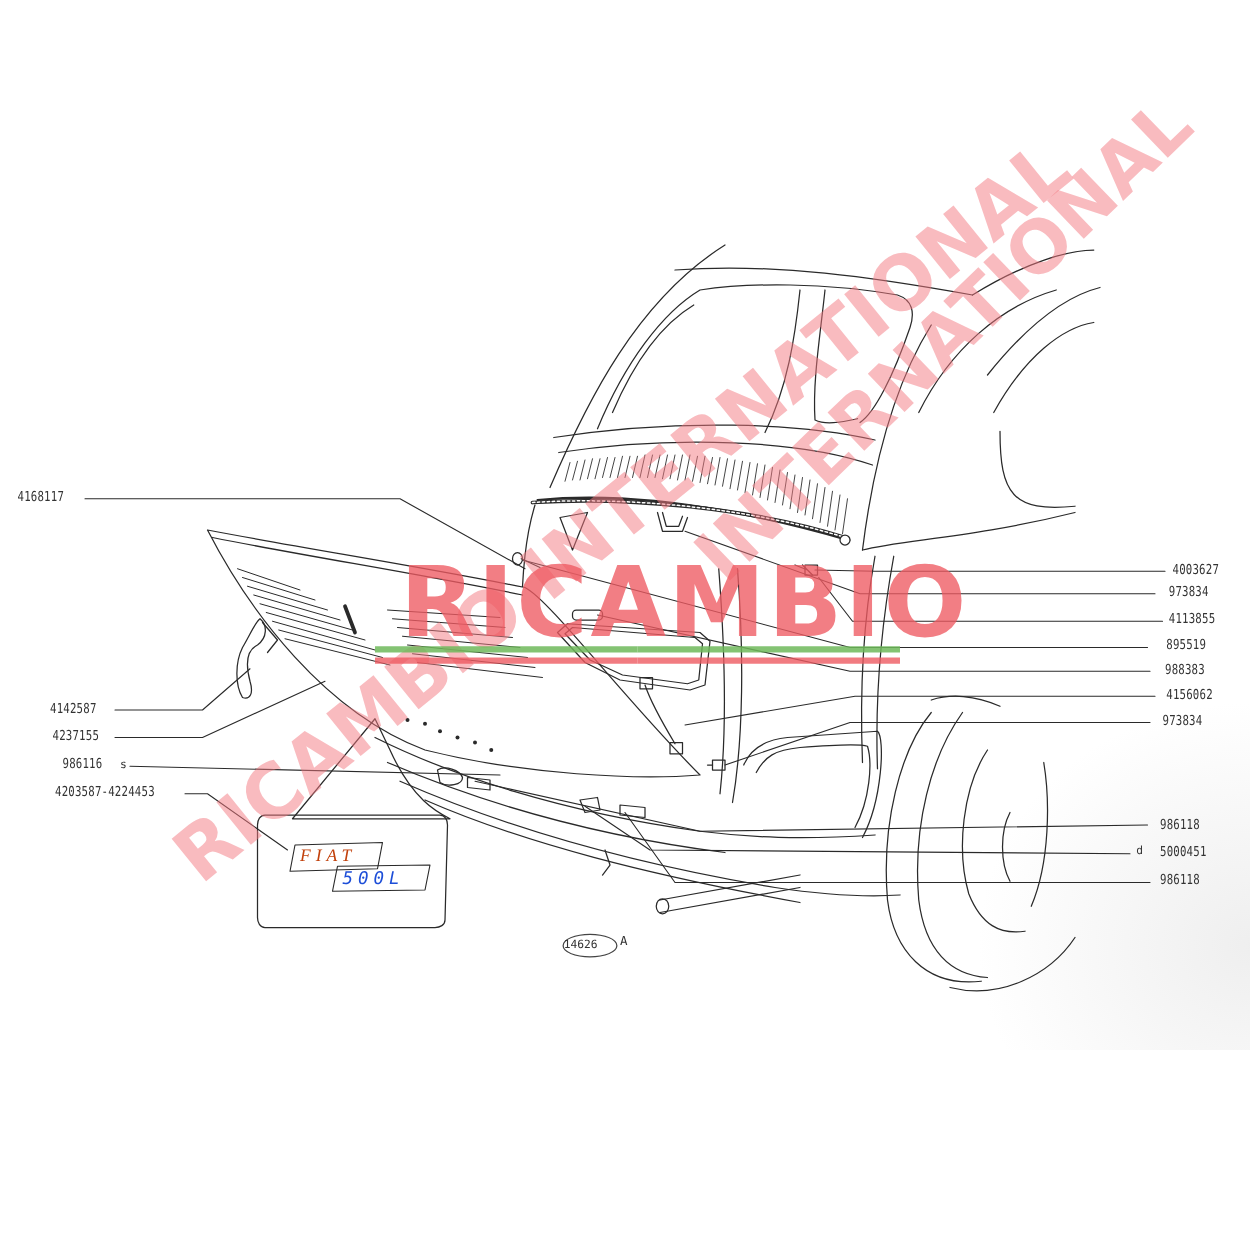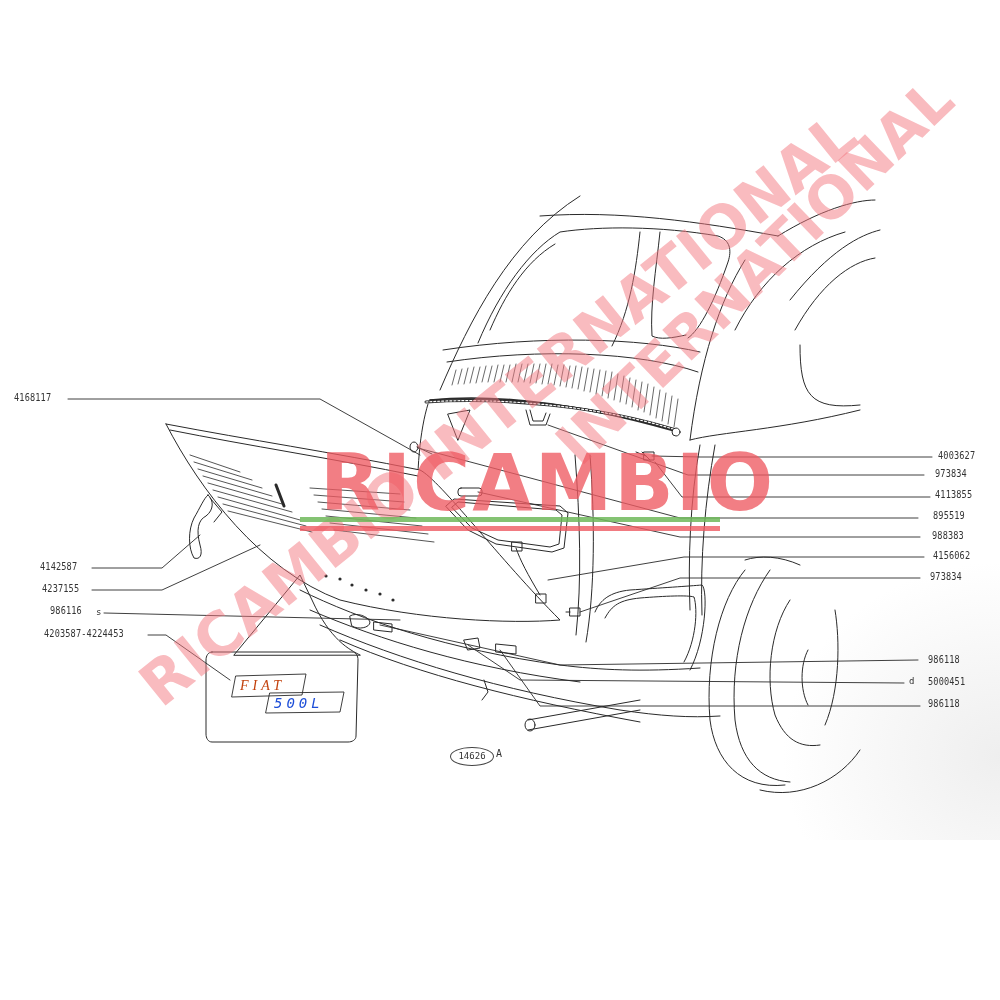--- a/index.html
+++ b/index.html
@@ -5,21 +5,21 @@
   html, body { margin: 0; padding: 0; background: #ffffff; }
   body { width: 1000px; height: 1000px; position: relative; overflow: hidden;
          font-family: "DejaVu Sans Mono", "Liberation Mono", monospace; }
   #canvas { position: absolute; left: 0; top: 0; width: 1000px; height: 1000px; }
   .paper-shade { position: absolute; right: 0; top: 560px; width: 220px; height: 280px;
                  background: radial-gradient(ellipse at 100% 70%, rgba(225,225,225,0.55), rgba(255,255,255,0) 70%); }
   .callout { position: absolute; font-size: 11px; color: #333; letter-spacing: 0.2px;
              font-family: "DejaVu Sans Mono", monospace; white-space: nowrap; transform: scaleX(0.78); transform-origin: left center; }
   .suffix { position: absolute; font-size: 9px; color: #333; font-family: "DejaVu Sans Mono", monospace; }
   .fig-ref { position: absolute; left: 450px; top: 747px; width: 42px; height: 17px; border: 1px solid #444;
-             border-radius: 50%; font-size: 9px; color: #333; text-align: center; line-height: 17px; }
+             border-radius: 50%; font-size: 9px; color: #333; line-height: 17px; }
   .fig-suffix { position: absolute; left: 496px; top: 748px; font-size: 10px; color: #333; }
   .wm { position: absolute; pointer-events: none; }
   .wm-main { left: 300px; top: 440px; width: 420px; height: 100px; }
   .wm-title { position: absolute; left: 0; top: 0; width: 420px; text-align: left;
               font-family: "DejaVu Sans", sans-serif; font-weight: bold; font-size: 78px; line-height: 86px;
               color: rgba(238, 90, 98, 0.78); letter-spacing: 2px; transform: scaleY(1.0); margin-left: 20px; }
   .wm-sub-row { position: absolute; left: 0; top: 74px; width: 420px; height: 20px; display: flex; align-items: center; }
   .wm-stripes { flex: 1; height: 14px; position: relative; }
   .wm-stripes .g { position: absolute; left: 0; right: 0; top: 0; height: 5px; background: rgba(110, 185, 90, 0.85); }
   .wm-stripes .r { position: absolute; left: 0; right: 0; top: 9px; height: 5px; background: rgba(238, 90, 98, 0.8); }

